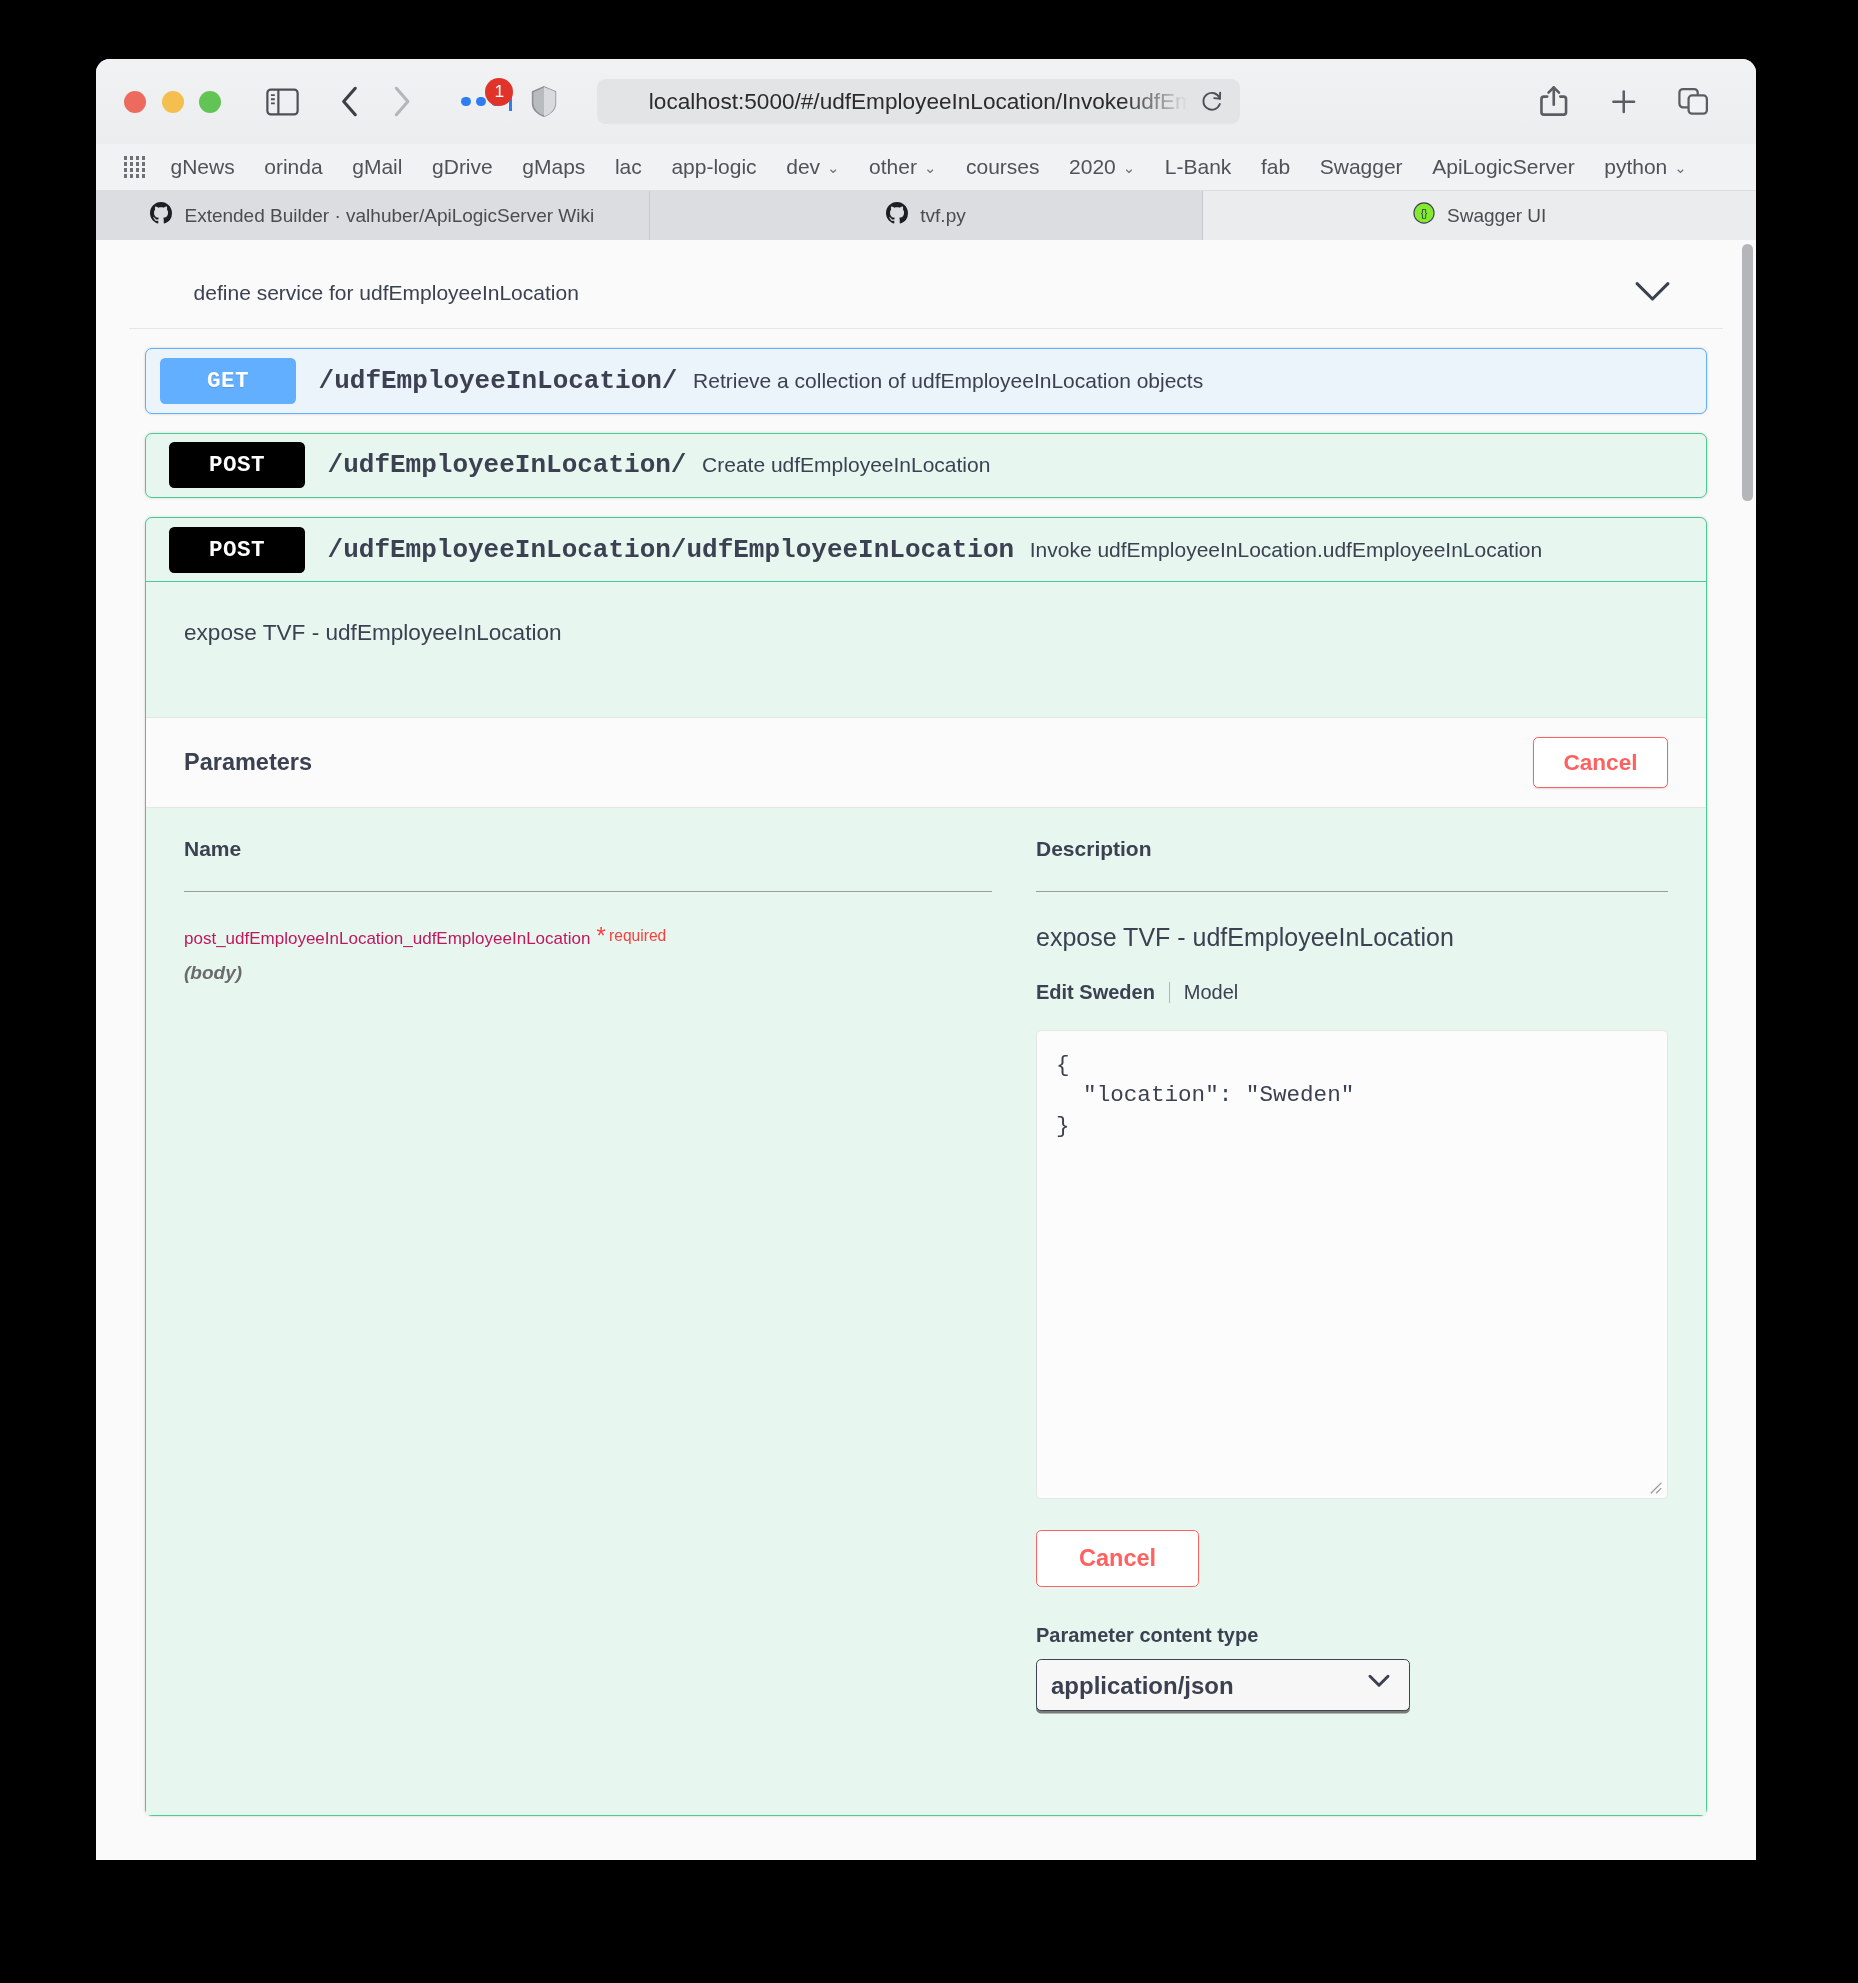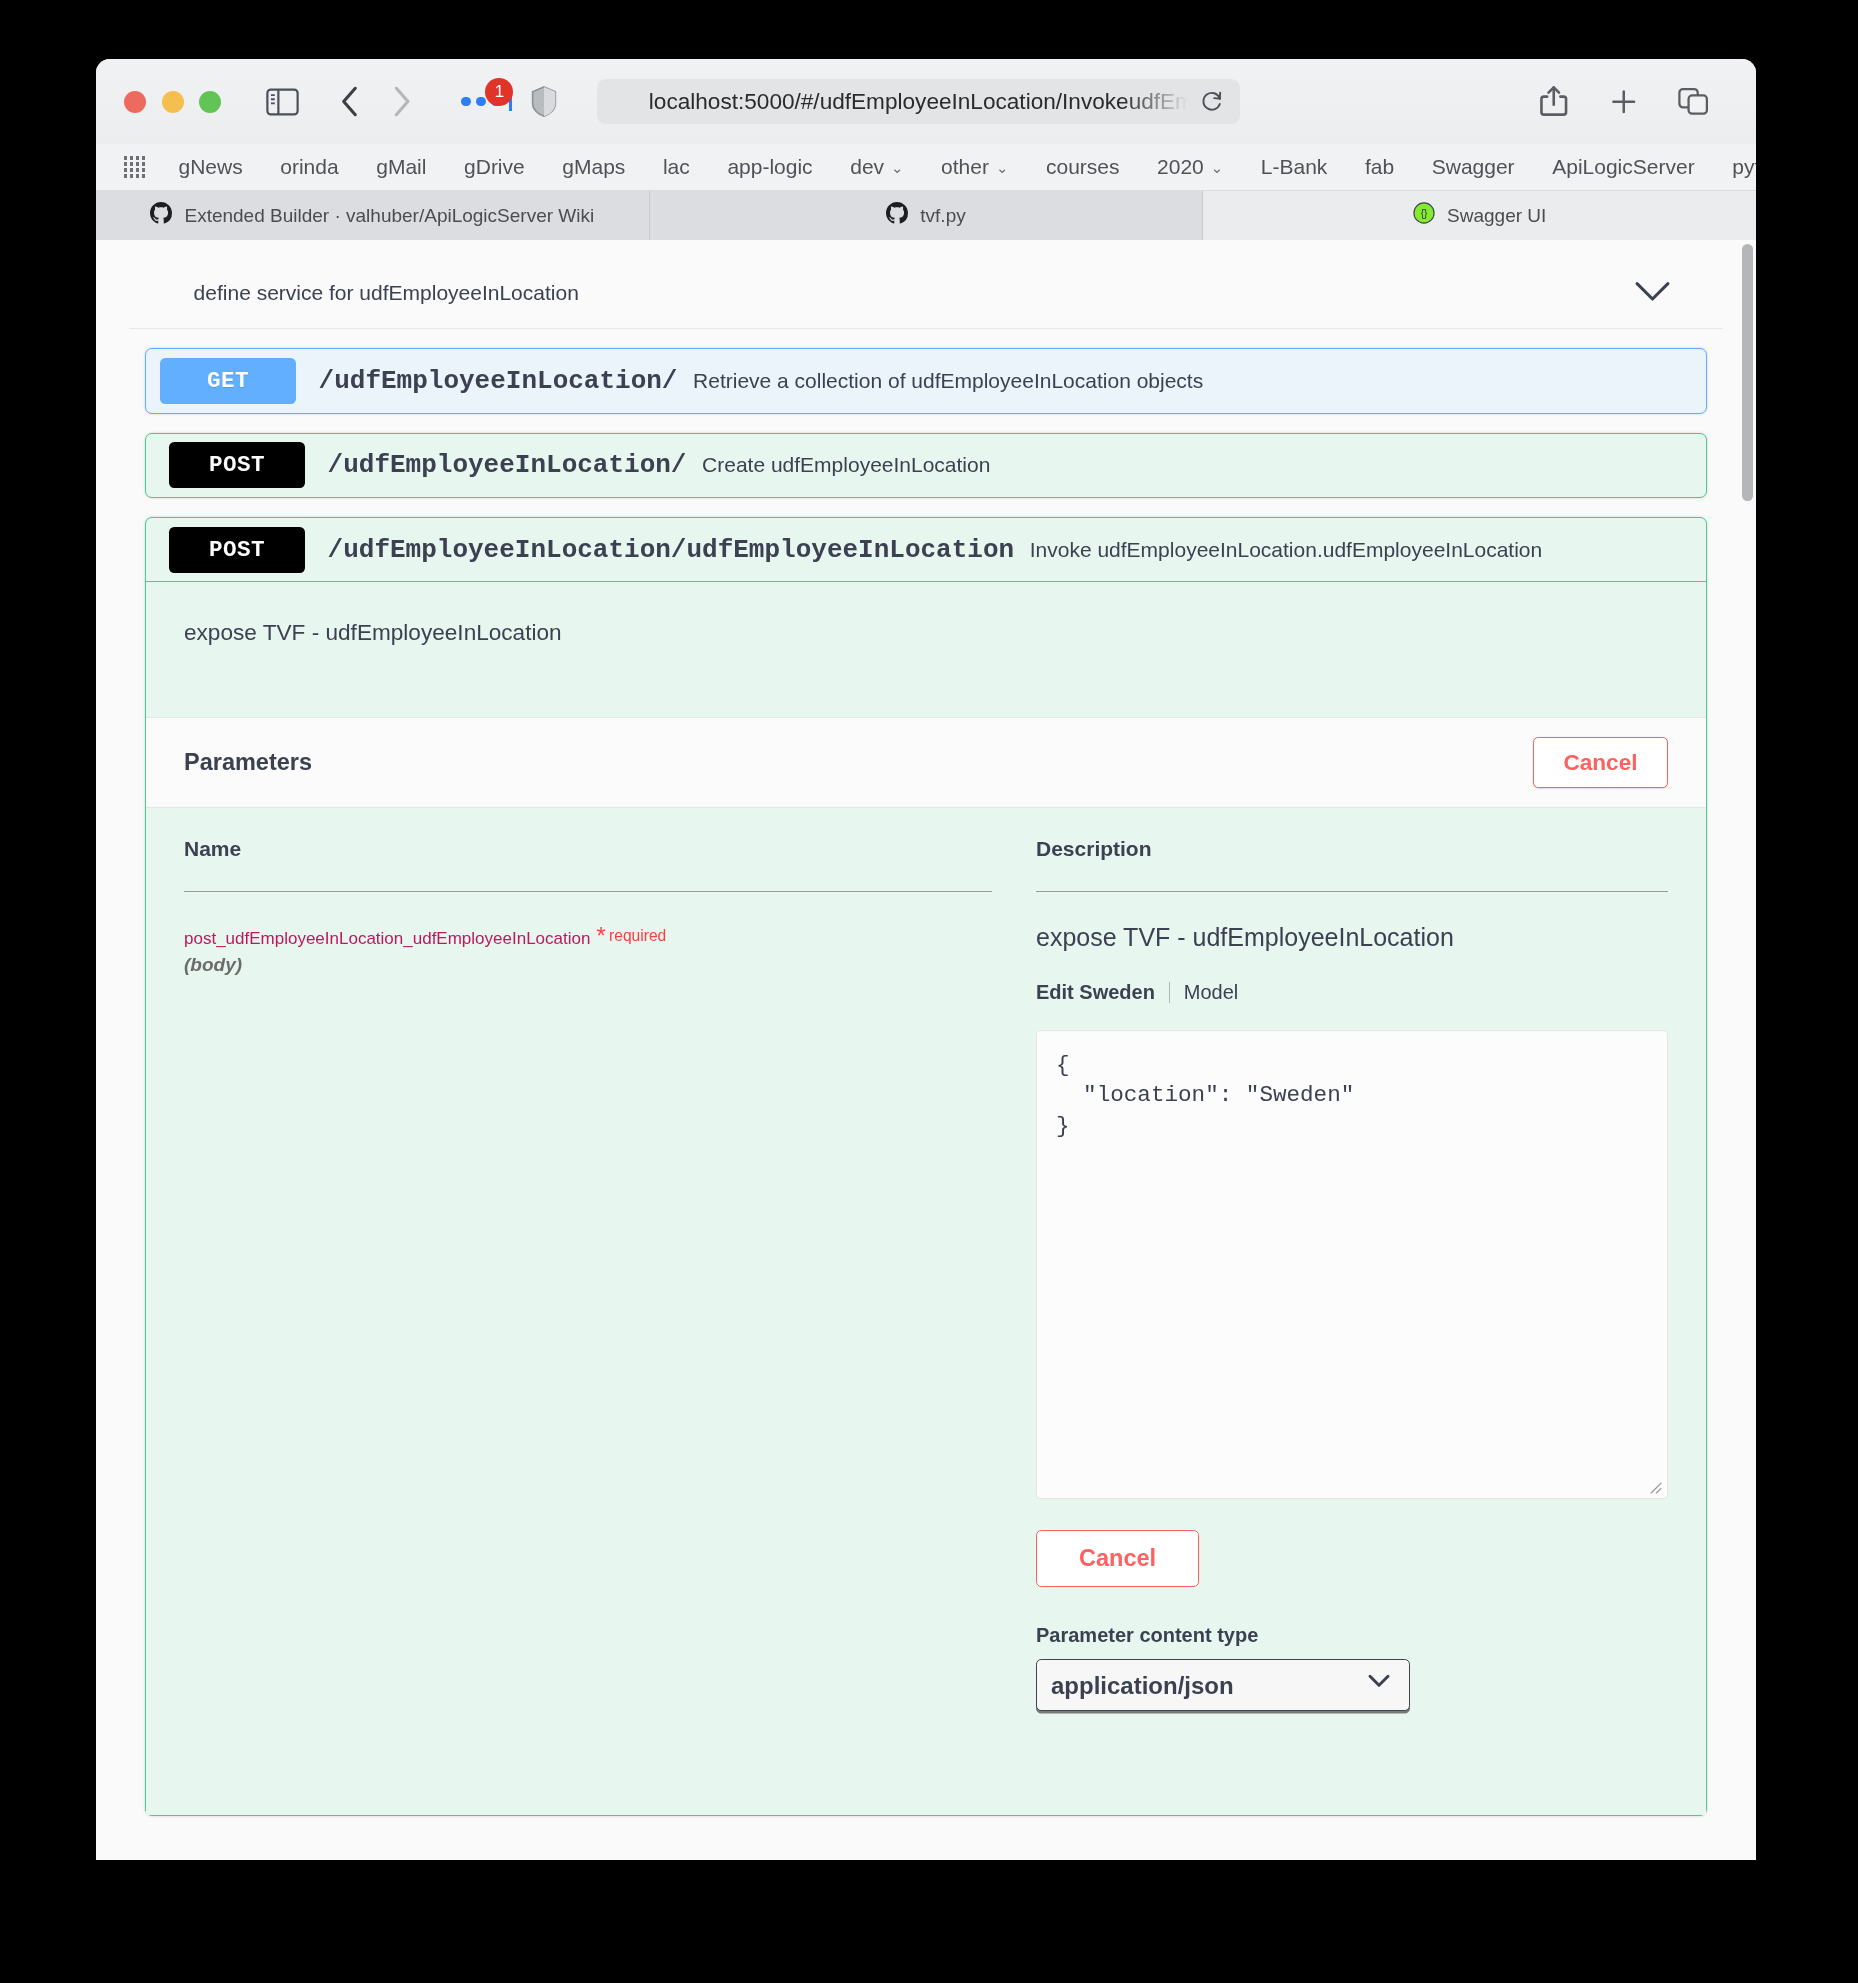--- a/index.html
+++ b/index.html
@@ -82,21 +82,21 @@
 
   
   #bookmarks {
     height: 47px;
     background: #f1f2f4;
     display: flex; align-items: center;
     padding-left: 24px;
     border-bottom: 0.9px solid #dcdddf;
     font-size: 21px;
     color: #4f5256;
-    gap: 8px;
+    gap: 0;
   }
   .bm {
     padding: 0 14.8px;
     display: flex; align-items: center; gap: 7px;
     white-space: nowrap;
   }
   .bm .chev { font-size: 14.8px; color: #6e7176; }
   #apps-grid {
     display: grid; grid-template-columns: repeat(4, 3.5px);
     grid-gap: 2.6px; margin-right: 10.4px; margin-left: 3.5px;
@@ -227,21 +227,21 @@
     border-bottom: 0.9px solid #9a9a9a;
   }
   .td { padding-top: 31px; }
 
   .param-name {
     font-size: 17px; font-weight: normal; color: #be185d;
     display: inline;
   }
   .param-required-star { color: #f93e3e; font-size: 23.5px; margin-left: 6px; }
   .param-required-text { color: #f93e3e; font-size: 15.6px; margin-left: 3.5px; vertical-align: 2.6px; }
-  .param-in { font-size: 19px; color: #6b6b6b; font-style: italic; font-weight: bold; margin-top: 4px; }
+  .param-in { font-size: 19px; color: #6b6b6b; font-style: italic; font-weight: bold; margin-top: 12px; }
 
   .desc-text { font-size: 25px; color: #3b4151; }
 
   .tabs-editmodel {
     margin-top: 29.5px;
     font-size: 20px;
     display: flex; align-items: center;
   }
   .tabs-editmodel .t { color: #3b4151; }
   .tabs-editmodel .t.active { font-weight: bold; }

